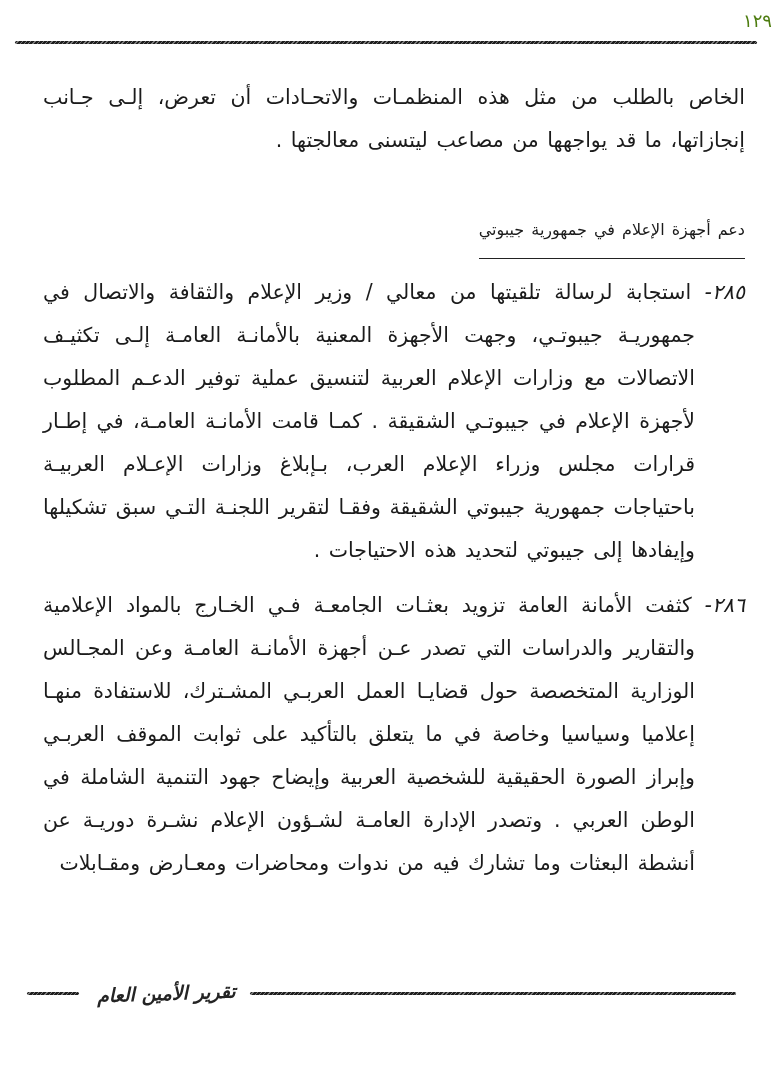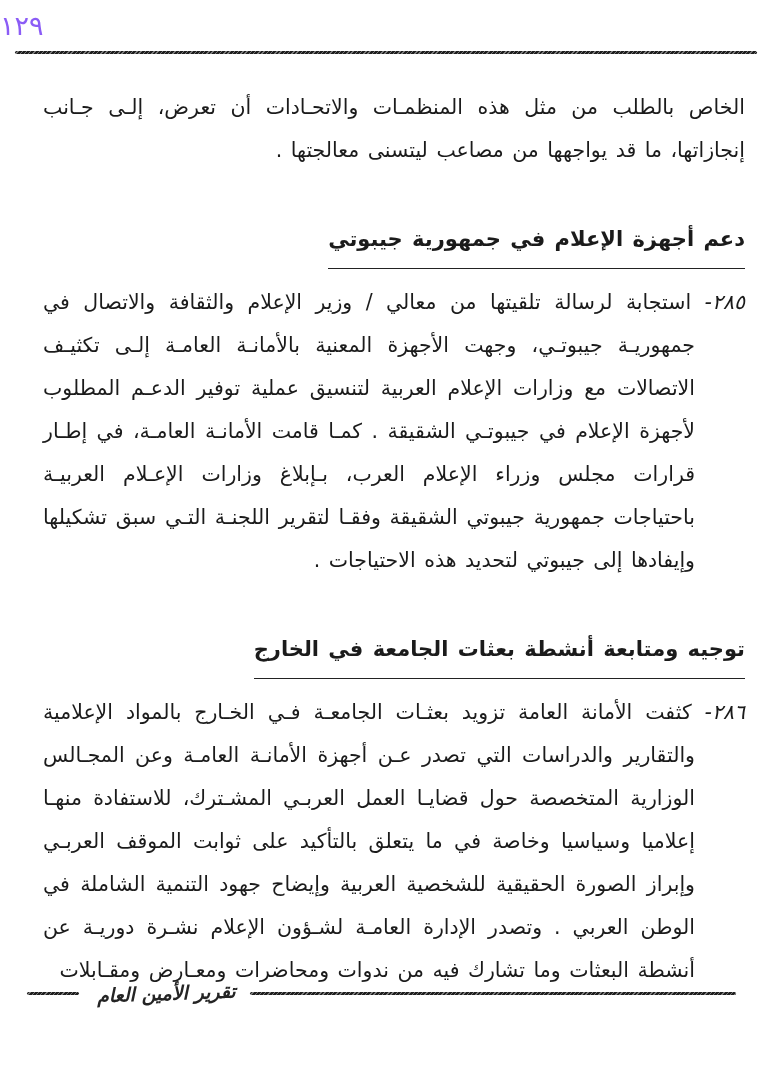--- a/index.html
+++ b/index.html
@@ -12,25 +12,25 @@
     position: relative;
     width: 772px;
     height: 1088px;
     margin: 0 auto;
     background: #ffffff;
     color: #1b1b1b;
     direction: rtl;
     overflow: hidden;
   }
   .page-number {
-    text-align: left;
+    text-align: right;
     padding-top: 10px;
-    font-size: 27px;
+    font-size: 18px;
     letter-spacing: 6px;
-    color: #8b5cf6;
+    color: #4d7c0f;
   }
   .squiggle {
     height: 3px;
     background: repeating-linear-gradient(135deg, #1e1e1e 0 2px, #7a7a7a 2px 3px);
     border-radius: 2px;
   }
   .rule-top {
     margin: 10px 15px 0 15px;
   }
   .content {
@@ -38,22 +38,22 @@
     font-size: 20.5px;
     line-height: 43px;
     word-spacing: 2px;
     text-align: justify;
   }
   .intro {
     margin: 32px 0 0 0;
   }
   .section-heading {
     margin: 46px 0 0 0;
-    font-size: 21px;
-    font-weight: bold;
+    font-size: 16px;
+    font-weight: normal;
   }
   .section-heading .underlined {
     display: inline-block;
     border-bottom: 1.6px solid #222;
     padding-bottom: 7px;
   }
   .numbered-paragraph {
     margin: 12px 0 0 0;
     padding-right: 50px;
     text-indent: -50px;
@@ -100,23 +100,20 @@
   <div class="content">
 
     <p class="intro">الخاص بالطلب من مثل هذه المنظمـات والاتحـادات أن تعرض، إلـى جـانب إنجازاتها، ما قد يواجهها من مصاعب ليتسنى معالجتها .</p>
 
     <h2 class="section-heading">
       <span class="underlined">دعم أجهزة الإعلام في جمهورية جيبوتي</span>
     </h2>
 
     <p class="numbered-paragraph"><span class="item-number">٢٨٥-</span> <span>استجابة لرسالة تلقيتها من معالي / وزير الإعلام والثقافة والاتصال في جمهوريـة جيبوتـي، وجهت الأجهزة المعنية بالأمانـة العامـة إلـى تكثيـف الاتصالات مع وزارات الإعلام العربية لتنسيق عملية توفير الدعـم المطلوب لأجهزة الإعلام في جيبوتـي الشقيقة . كمـا قامت الأمانـة العامـة، في إطـار قرارات مجلس وزراء الإعلام العرب، بـإبلاغ وزارات الإعـلام العربيـة باحتياجات جمهورية جيبوتي الشقيقة وفقـا لتقرير اللجنـة التـي سبق تشكيلها وإيفادها إلى جيبوتي لتحديد هذه الاحتياجات .</span></p>
 
-    <h2 class="section-heading">
-      <span class="underlined">توجيه ومتابعة أنشطة بعثات الجامعة في الخارج</span>
-    </h2>
 
     <p class="numbered-paragraph"><span class="item-number">٢٨٦-</span> <span>كثفت الأمانة  العامة تزويد بعثـات الجامعـة فـي الخـارج بالمواد الإعلامية والتقارير والدراسات التي تصدر عـن أجهزة الأمانـة العامـة وعن المجـالس الوزارية المتخصصة حول قضايـا العمل العربـي المشـترك، للاستفادة منهـا إعلاميا وسياسيا وخاصة في ما يتعلق بالتأكيد على ثوابت الموقف العربـي وإبراز الصورة الحقيقية للشخصية العربية وإيضاح جهود التنمية الشاملة في الوطن العربي .  وتصدر الإدارة العامـة لشـؤون الإعلام نشـرة دوريـة عن أنشطة البعثات وما تشارك فيه من ندوات ومحاضرات ومعـارض ومقـابلات</span></p>
 
   </div>
 
   <div class="footer">
     <div class="squiggle line-long"></div>
     <div class="footer-label">تقرير الأمين العام</div>
     <div class="squiggle line-short"></div>
   </div>

